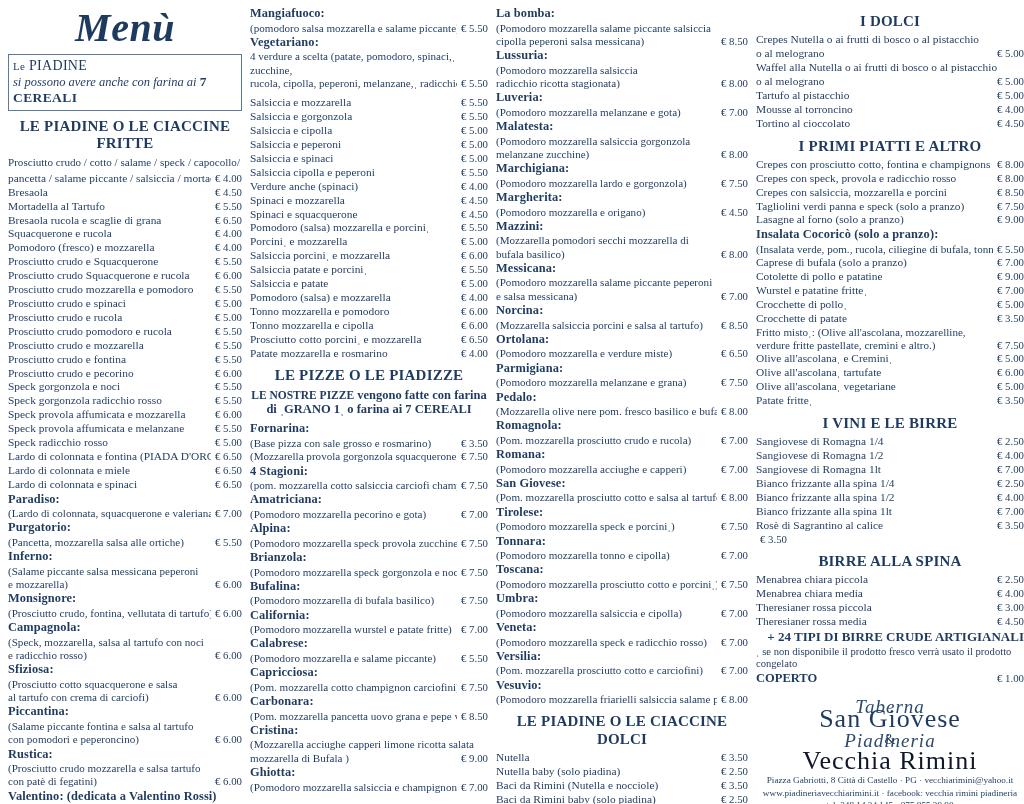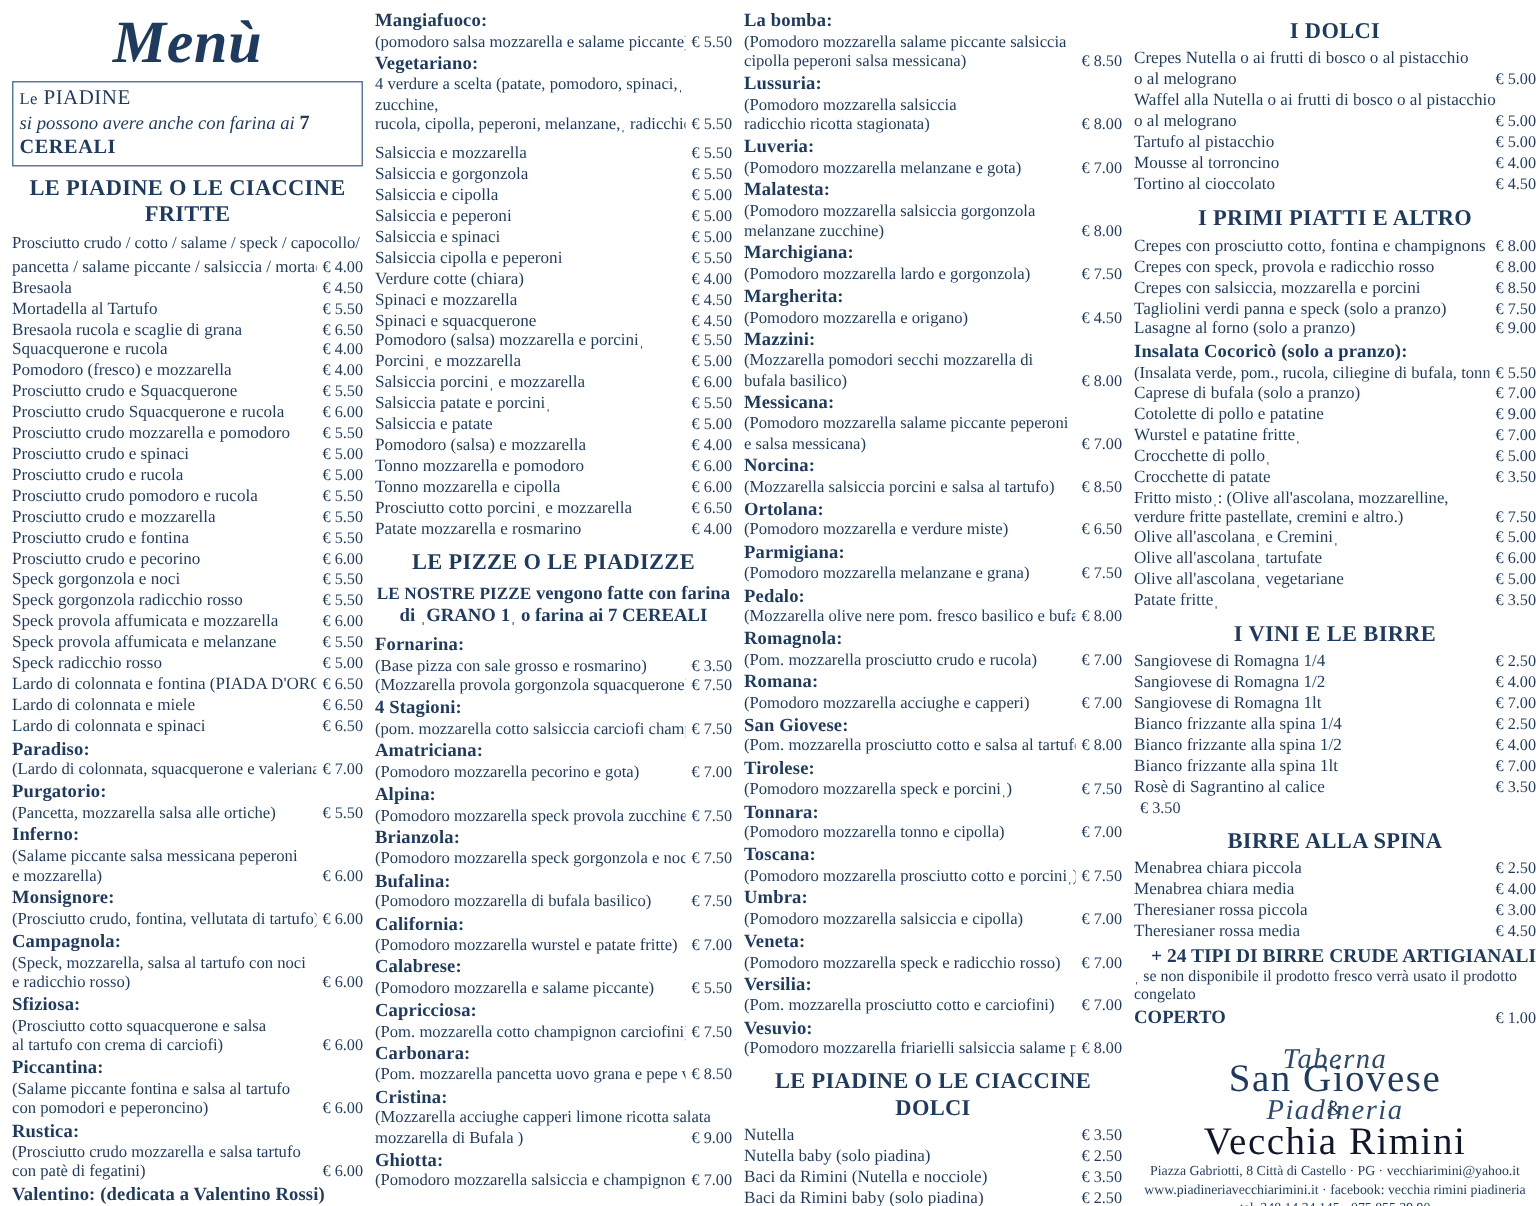--- a/index.html
+++ b/index.html
@@ -285,21 +285,21 @@
         </div>
         <div class="row ">
           <span class="nm">Salsiccia e spinaci</span>
           <span class="pr">€ 5.00</span>
         </div>
         <div class="row ">
           <span class="nm">Salsiccia cipolla e peperoni</span>
           <span class="pr">€ 5.50</span>
         </div>
         <div class="row ">
-          <span class="nm">Verdure cotte (chiara)</span>
+          <span class="nm">Verdure anche (spinaci)</span>
           <span class="pr">€ 4.00</span>
         </div>
         <div class="row ">
           <span class="nm">Spinaci e mozzarella</span>
           <span class="pr">€ 4.50</span>
         </div>
         <div class="row ">
           <span class="nm">Spinaci e squacquerone</span>
           <span class="pr">€ 4.50</span>
         </div>

